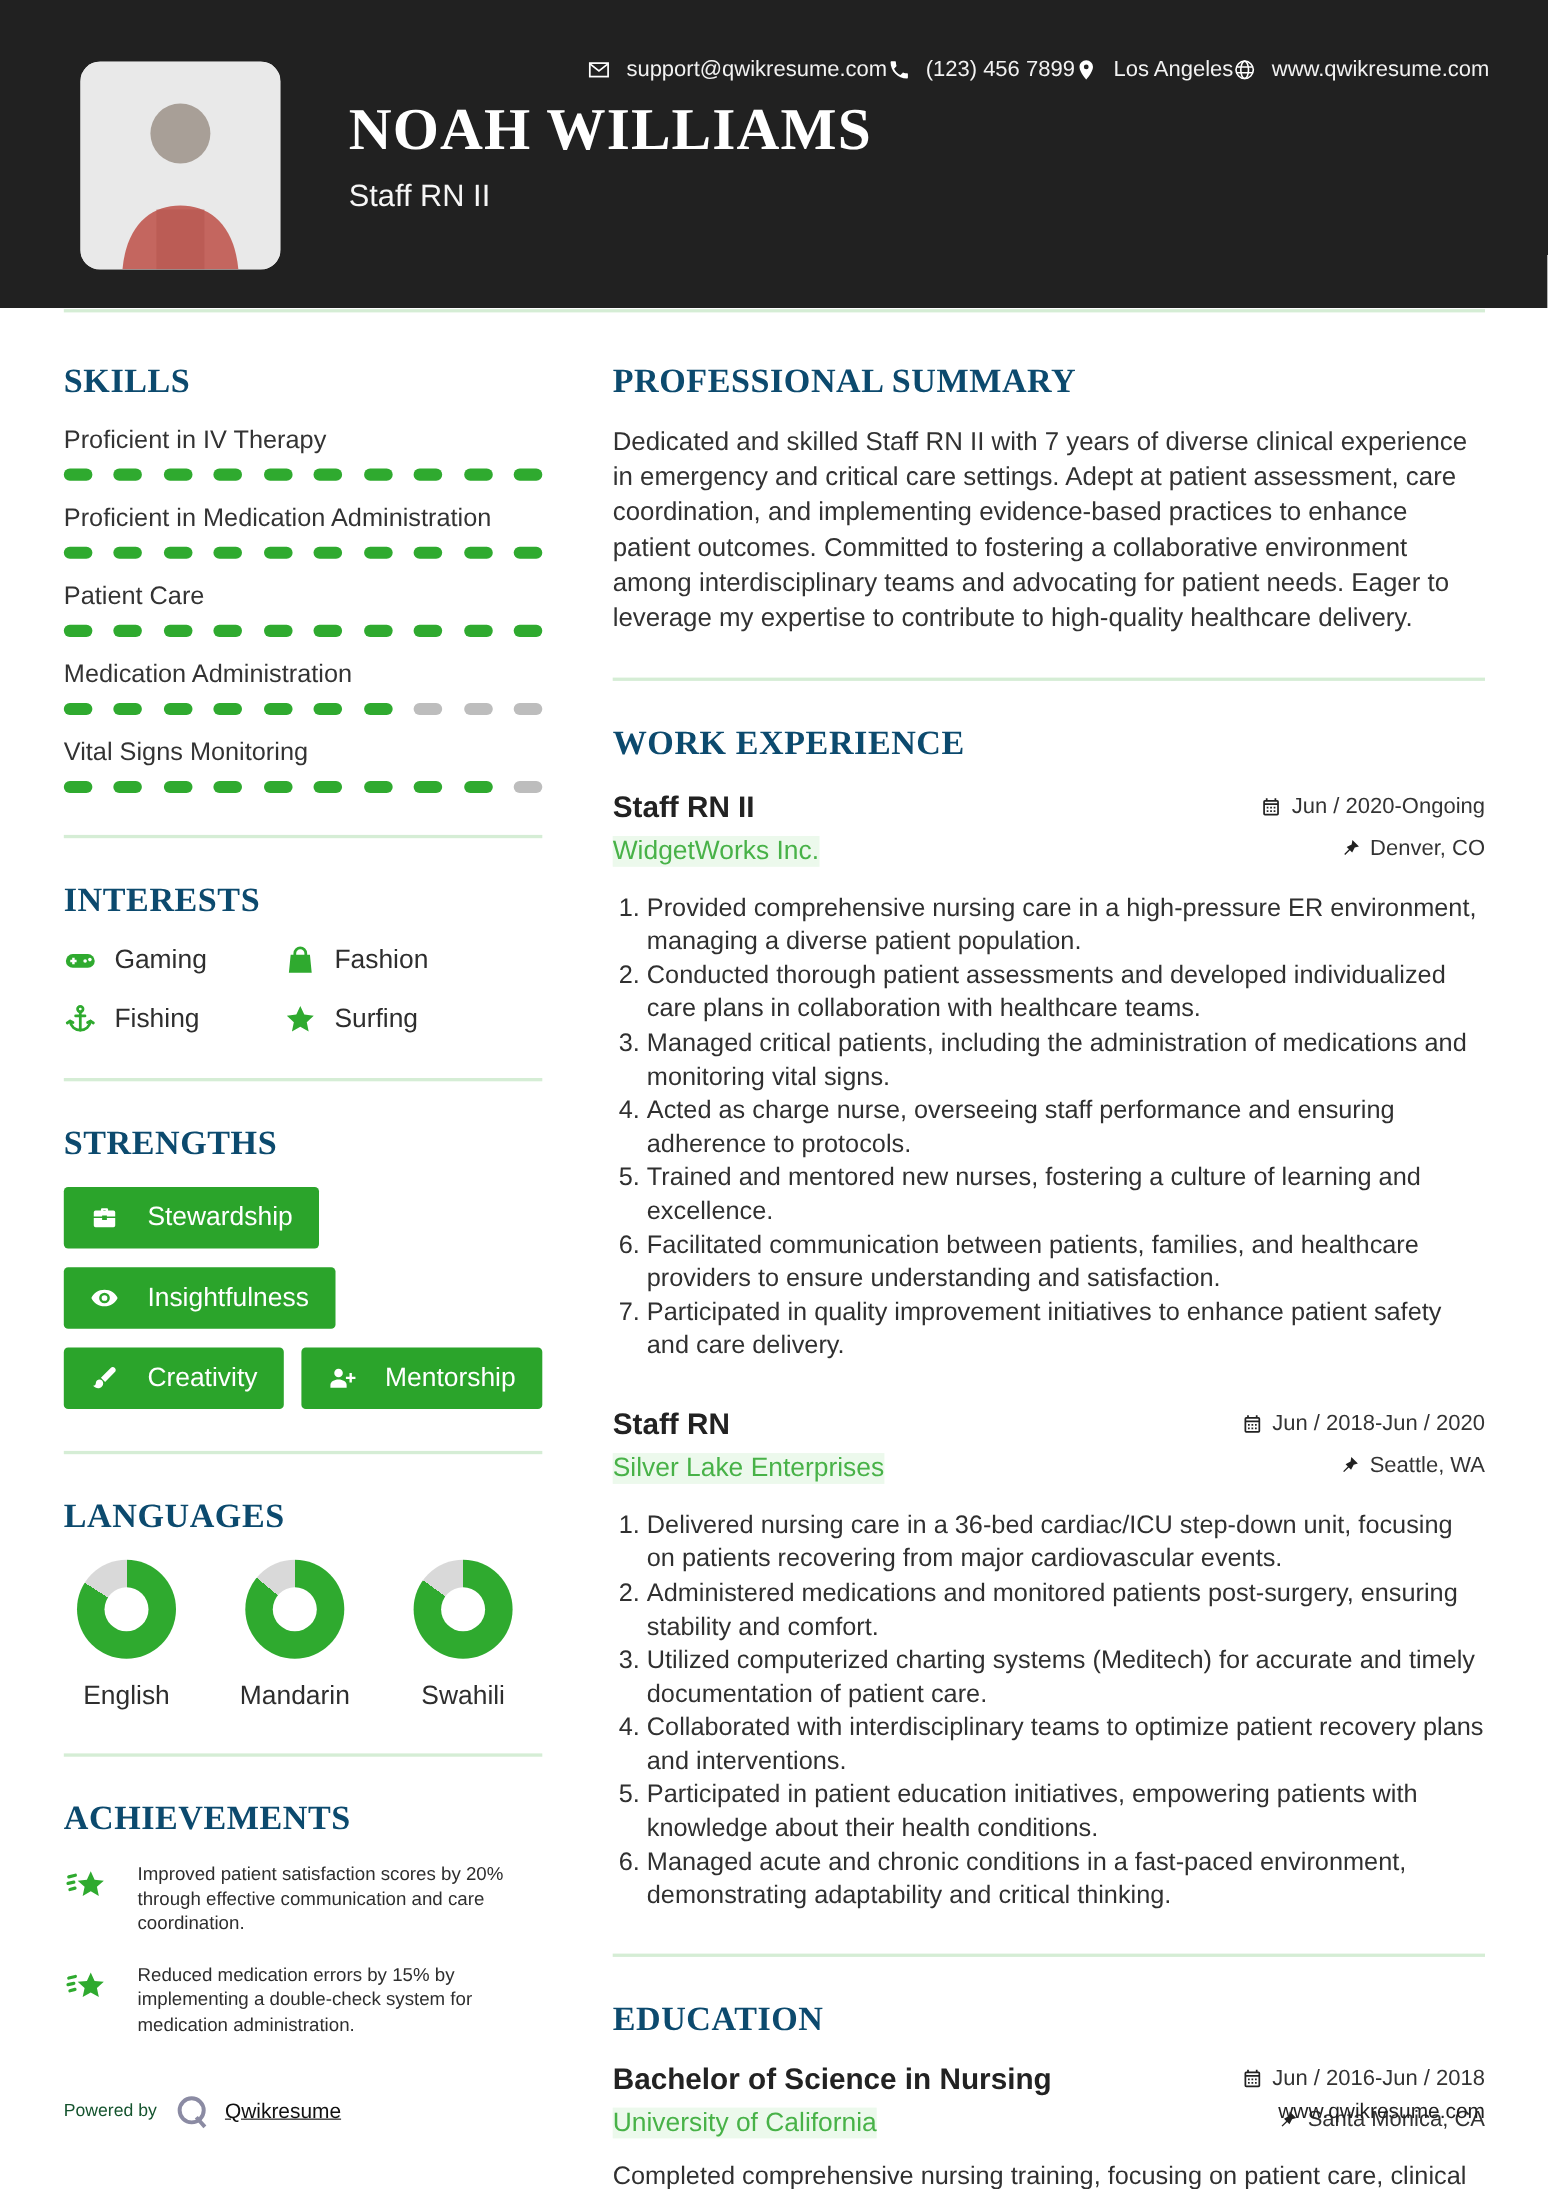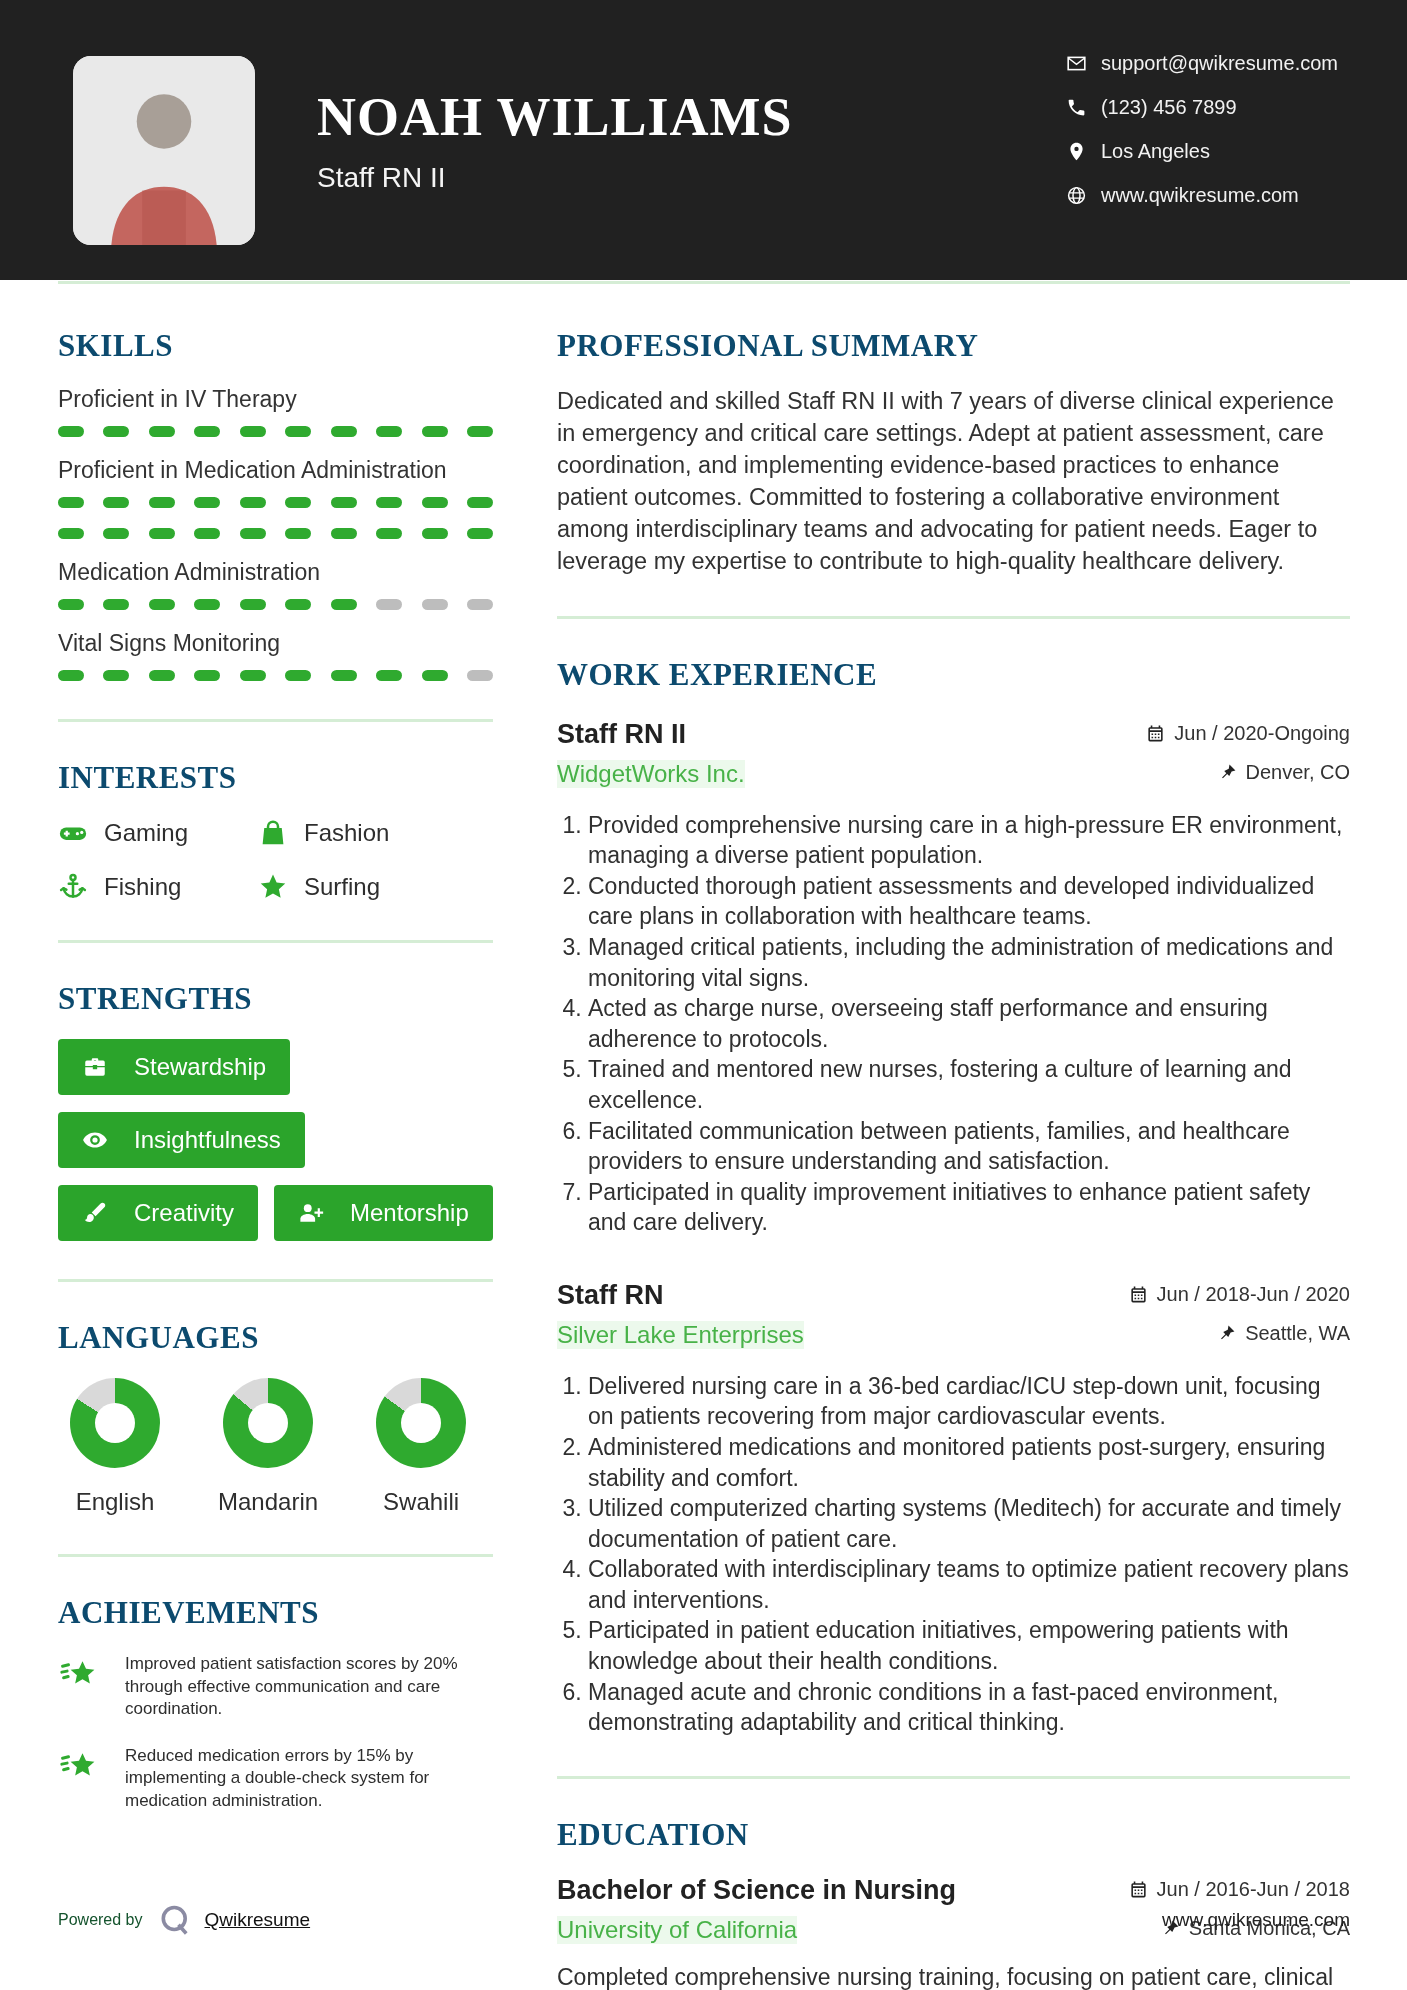--- a/index.html
+++ b/index.html
@@ -6,21 +6,21 @@
   body { background:#fff; font-family:"Liberation Sans","DejaVu Sans",sans-serif; }
   .page { position:relative; width:1407px; height:1990px; background:#ffffff; overflow:hidden; margin:0 auto; }
 
   
   .header { position:relative; height:280px; background:var(--header-bg,#212121); }
   .photo { position:absolute; left:73px; top:56px; width:182px; height:189px; border-radius:18px; background:#e9e9e9; overflow:hidden; }
   .photo svg { width:100%; height:100%; }
   .ident { position:absolute; left:317px; top:86px; }
   .name { font-family:"Liberation Serif","DejaVu Serif",serif; font-weight:700; font-size:54px; letter-spacing:1px; color:#ffffff; }
   .role { margin-top:14px; font-size:28px; color:#f5f5f5; }
-  .contact { position:absolute; right:69px; top:52px; display:flex; flex-direction:column; gap:21px; }
+  .contact { position:absolute; right:53px; top:52px; display:flex; }
   .contact-row { display:flex; align-items:center; gap:14px; color:#f2f2f2; font-size:20px; }
   .contact-row .cicon { width:21px; height:21px; color:#ffffff; flex:0 0 auto; }
   .header-rule { height:3px; background:var(--divider,#cdeacd); margin:1px 57px 0 58px; }
 
   
   .content { display:flex; padding:44px 57px 0 58px; }
   .col-left  { width:435px; margin-right:64px; flex:0 0 auto; }
   .col-right { flex:1; min-width:0; }
 
   h2.sec { font-family:"Liberation Serif","DejaVu Serif",serif; font-weight:700; font-size:31px; letter-spacing:0.5px; color:#0c4a6e; margin-bottom:22px; }
@@ -157,20 +157,21 @@
             <span class="dash on"></span>
             <span class="dash on"></span>
             <span class="dash on"></span>
             <span class="dash on"></span>
             <span class="dash on"></span>
             <span class="dash on"></span>
             <span class="dash on"></span>
           </div>
       </div>
       <div class="skill">
+        <div class="skill-label">Patient Care</div>
         <div class="skill-bar">
             <span class="dash on"></span>
             <span class="dash on"></span>
             <span class="dash on"></span>
             <span class="dash on"></span>
             <span class="dash on"></span>
             <span class="dash on"></span>
             <span class="dash on"></span>
             <span class="dash on"></span>
             <span class="dash on"></span>

